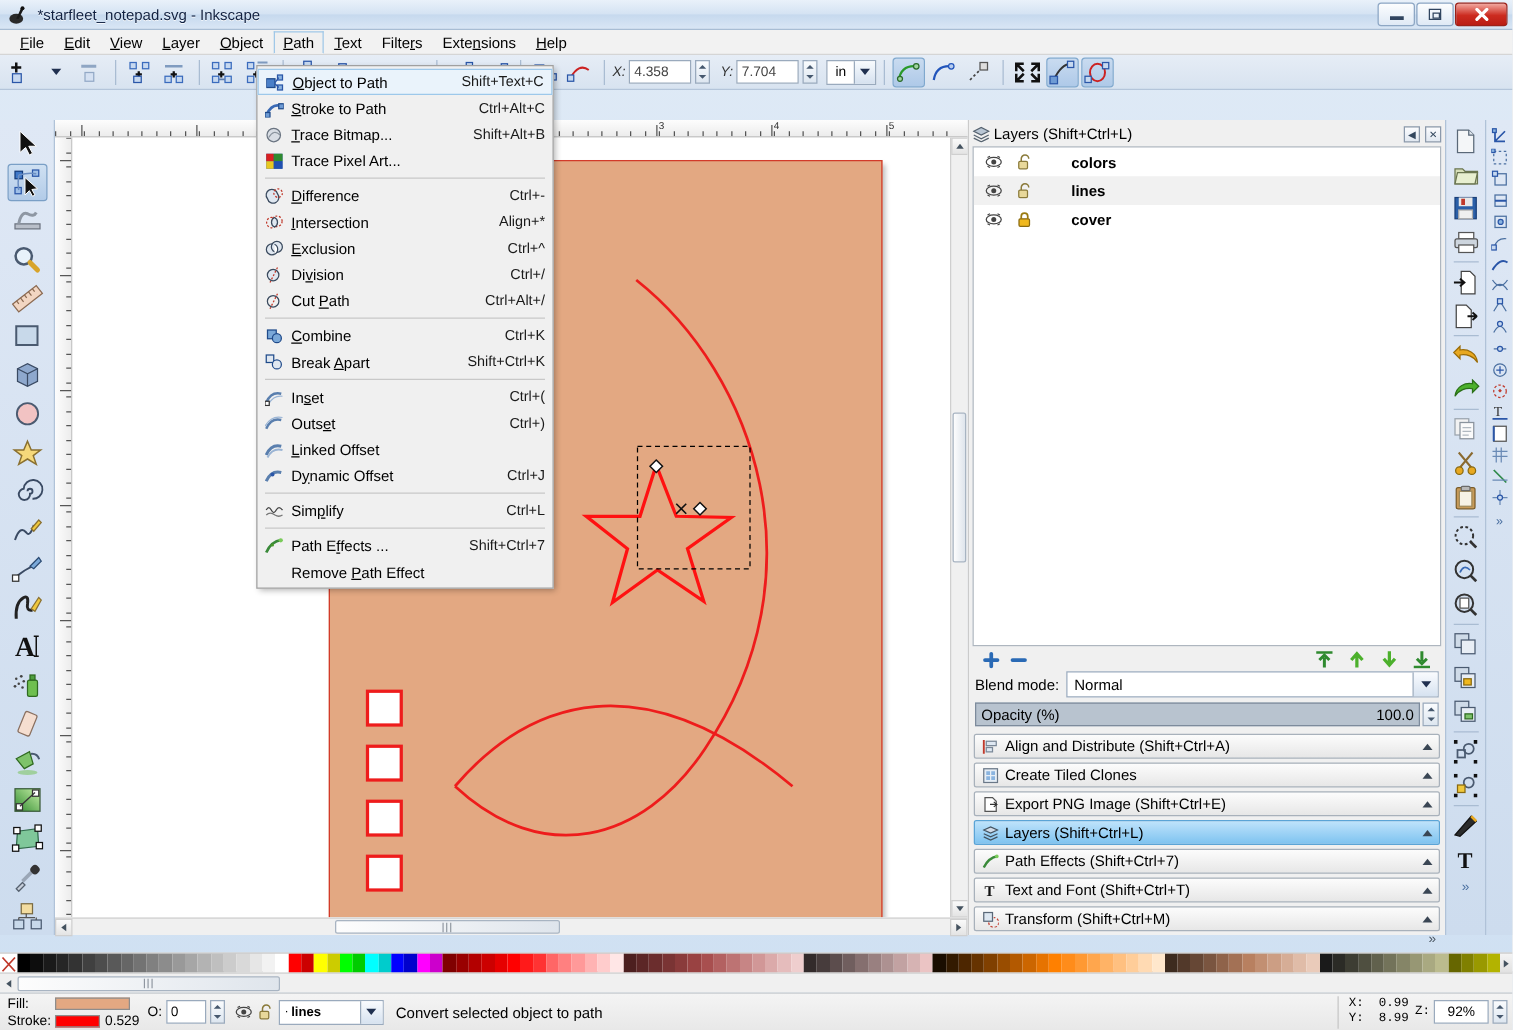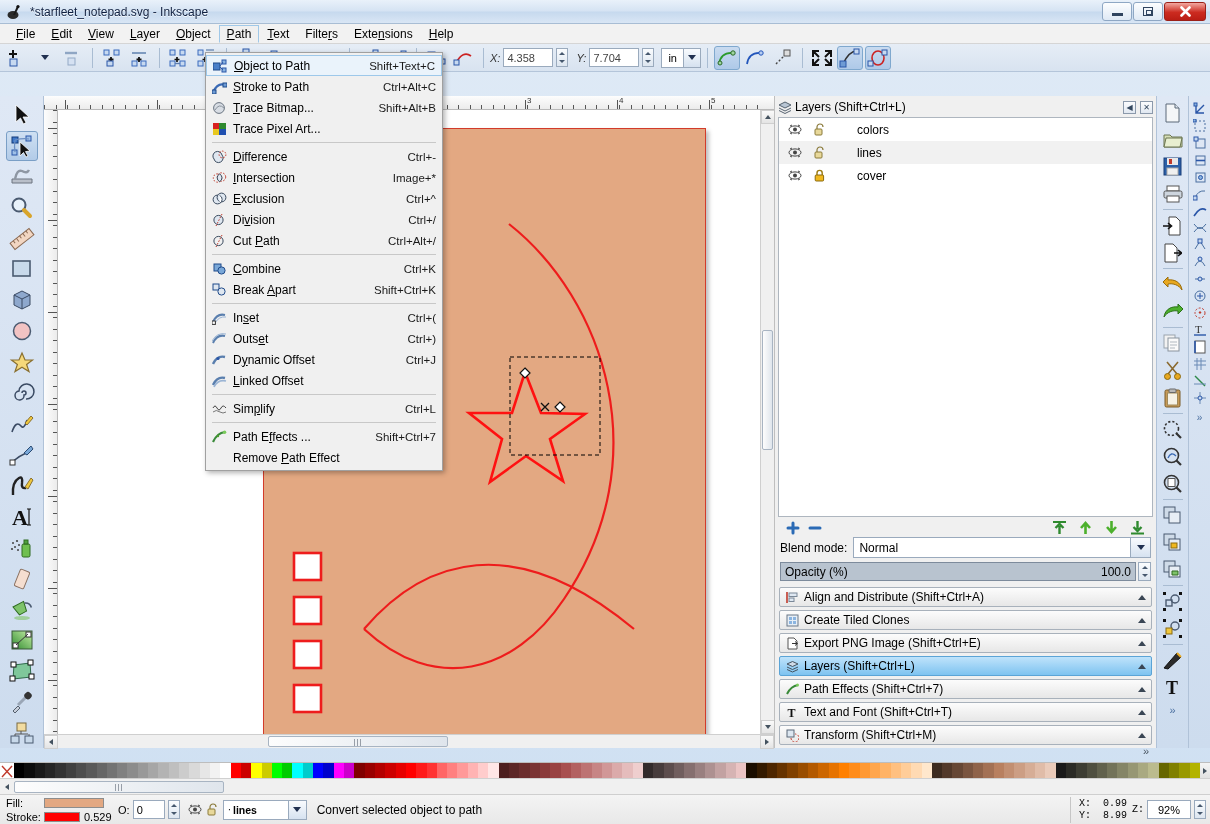--- a/index.html
+++ b/index.html
@@ -106,21 +106,21 @@
   .arh.lf{border-right:4px solid #44525f;} .arh.rt{border-left:4px solid #44525f;}
 
   
   .dock { width:382px; background:#f0f0f0; border-left:1px solid #bfbfbf;
           display:flex; flex-direction:column; padding:4px 3px 2px 3px;}
   .dock-title { display:flex; align-items:center; height:16px; font-size:12px; color:#000; }
   .dock-title .t { margin-left:3px; }
   .dock-btns { margin-left:auto; display:flex; gap:4px; }
   .dockbtn { width:13px;height:13px;border:1px solid #8b99ab; background:linear-gradient(#fbfcfe,#e1e8f1);
              display:flex;align-items:center;justify-content:center; font-size:8px; color:#33475e;}
-  .layerlist { flex:1; background:#fff; border:1px solid #aeb6bf; margin-top:3px; overflow:hidden; }
+  .layerlist { flex:1; background:#fff; border:1px solid #aeb6bf; margin-top:3px; overflow:hidden;font-weight:bold; }
   .layerrow { height:23px; display:flex; align-items:center; padding-left:8px; font-size:12px;}
   .layerrow.sel { background:#f1f1f1; }
   .layerrow .nm { margin-left:30px; }
   .eye,.lock { width:16px;height:16px;display:flex;align-items:center;justify-content:center;}
   .lock { margin-left:8px; }
   .layer-ctrls { display:flex; align-items:center; height:24px; padding:3px 2px 0 2px;}
   .lc-left{display:flex;gap:8px;margin-left:6px;}
   .lc-right{margin-left:auto;display:flex;gap:11px;margin-right:6px;}
   .blendrow { display:flex; align-items:center; gap:6px; margin-top:2px; padding:0 2px;}
   .blendrow .lab{font-size:12px;}
@@ -1520,21 +1520,21 @@
       </div>
       <div class="mrow">
         <span class="mic">
           <svg width="15" height="14" viewBox="0 0 15 14">
             <circle cx="5.5" cy="7" r="4.2" fill="none" stroke="#c0392b" stroke-dasharray="1.6 1.4"></circle>
             <circle cx="9.5" cy="6" r="4.2" fill="none" stroke="#c0392b" stroke-dasharray="1.6 1.4"></circle>
             <path d="M7.6 3 a4.2 4.2 0 0 1 0 7.6 a4.2 4.2 0 0 1 0 -7.6z" fill="#dfe7f0" stroke="#3a4a5e"></path>
           </svg>
         </span>
         <span class="mlab"><u>I</u>ntersection</span>
-        <span class="macc">Image+*</span>
+        <span class="macc">Align+*</span>
       </div>
       <div class="mrow">
         <span class="mic">
           <svg width="15" height="14" viewBox="0 0 15 14">
             <circle cx="5.5" cy="7.5" r="4.4" fill="#dfe7f0" stroke="#3a4a5e"></circle>
             <circle cx="9.5" cy="5.5" r="4.4" fill="#dfe7f0" stroke="#3a4a5e"></circle>
             <path d="M7.6 3.4 a4.4 4.4 0 0 1 0 8" fill="#fff" stroke="#3a4a5e"></path>
           </svg>
         </span>
         <span class="mlab"><u>E</u>xclusion</span>
@@ -1600,35 +1600,35 @@
             <path d="M0 9 Q5 0 14 2" fill="none" stroke="#9ab4d4"></path>
           </svg>
         </span>
         <span class="mlab">Outs<u>e</u>t</span>
         <span class="macc">Ctrl+)</span>
       </div>
       <div class="mrow">
         <span class="mic">
           <svg width="15" height="14" viewBox="0 0 15 14">
             <path d="M1 11 Q5 2 13 4" fill="none" stroke="#5a7fae" stroke-width="2.4"></path>
-            <circle cx="6" cy="5.5" r="1.6" fill="#2a56a8"></circle>
-          </svg>
-        </span>
-        <span class="mlab">D<u>y</u>namic Offset</span>
-        <span class="macc">Ctrl+J</span>
+            <path d="M2 13 Q6 5 14 7" fill="none" stroke="#9ab4d4" stroke-width="1.6"></path>
+          </svg>
+        </span>
+        <span class="mlab"><u>L</u>inked Offset</span>
+        <span class="macc"></span>
       </div>
       <div class="mrow">
         <span class="mic">
           <svg width="15" height="14" viewBox="0 0 15 14">
             <path d="M1 11 Q5 2 13 4" fill="none" stroke="#5a7fae" stroke-width="2.4"></path>
-            <path d="M2 13 Q6 5 14 7" fill="none" stroke="#9ab4d4" stroke-width="1.6"></path>
-          </svg>
-        </span>
-        <span class="mlab"><u>L</u>inked Offset</span>
-        <span class="macc"></span>
+            <circle cx="6" cy="5.5" r="1.6" fill="#2a56a8"></circle>
+          </svg>
+        </span>
+        <span class="mlab">D<u>y</u>namic Offset</span>
+        <span class="macc">Ctrl+J</span>
       </div>
       <div class="msep"></div>
       <div class="mrow">
         <span class="mic">
           <svg width="15" height="14" viewBox="0 0 15 14">
             <path d="M1 6 Q3 2 5 6 Q7 10 9 6 Q11 2 14 6" fill="none" stroke="#444"></path>
             <path d="M1 10 Q4 7 8 10 Q11 12 14 10" fill="none" stroke="#777"></path>
           </svg>
         </span>
         <span class="mlab">Sim<u>p</u>lify</span>

